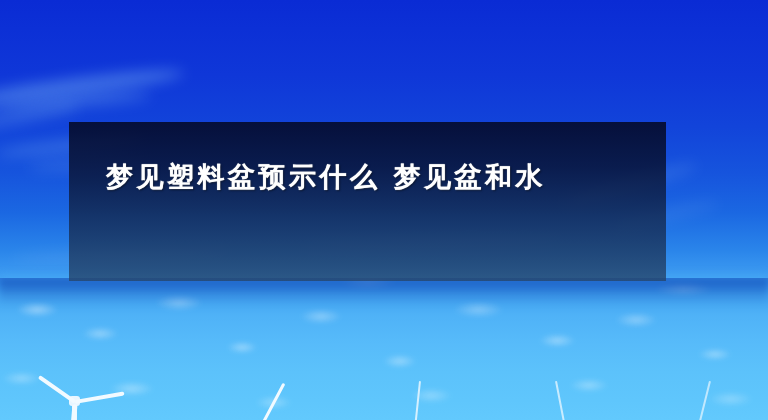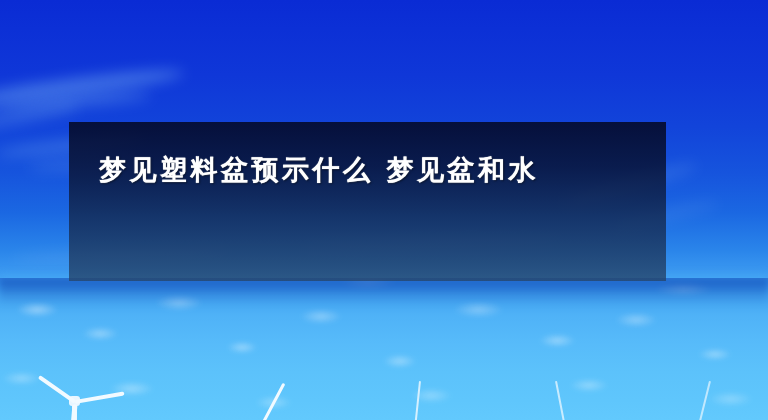--- a/index.html
+++ b/index.html
@@ -177,21 +177,21 @@
     background: linear-gradient(to bottom,
       rgba(4, 10, 42, .90) 0%,
       rgba(8, 20, 58, .88) 28%,
       rgba(20, 44, 86, .84) 62%,
       rgba(38, 70, 108, .80) 100%);
     box-sizing: border-box;
     padding: 22px 26px 0 26px;
   }
 
   .title-text {
-    margin: 4px;
+    margin: 11px;
     color: #ffffff;
     font-family: "DejaVu Serif", "Liberation Serif", serif;
     font-size: 27px;
     font-weight: 700;
     line-height: 44px;
     letter-spacing: 3.5px;
     white-space: pre-wrap;
     text-shadow:
        0 0 1px rgba(255,255,255,.9),
        1px 1px 2px rgba(0,0,0,.55);

